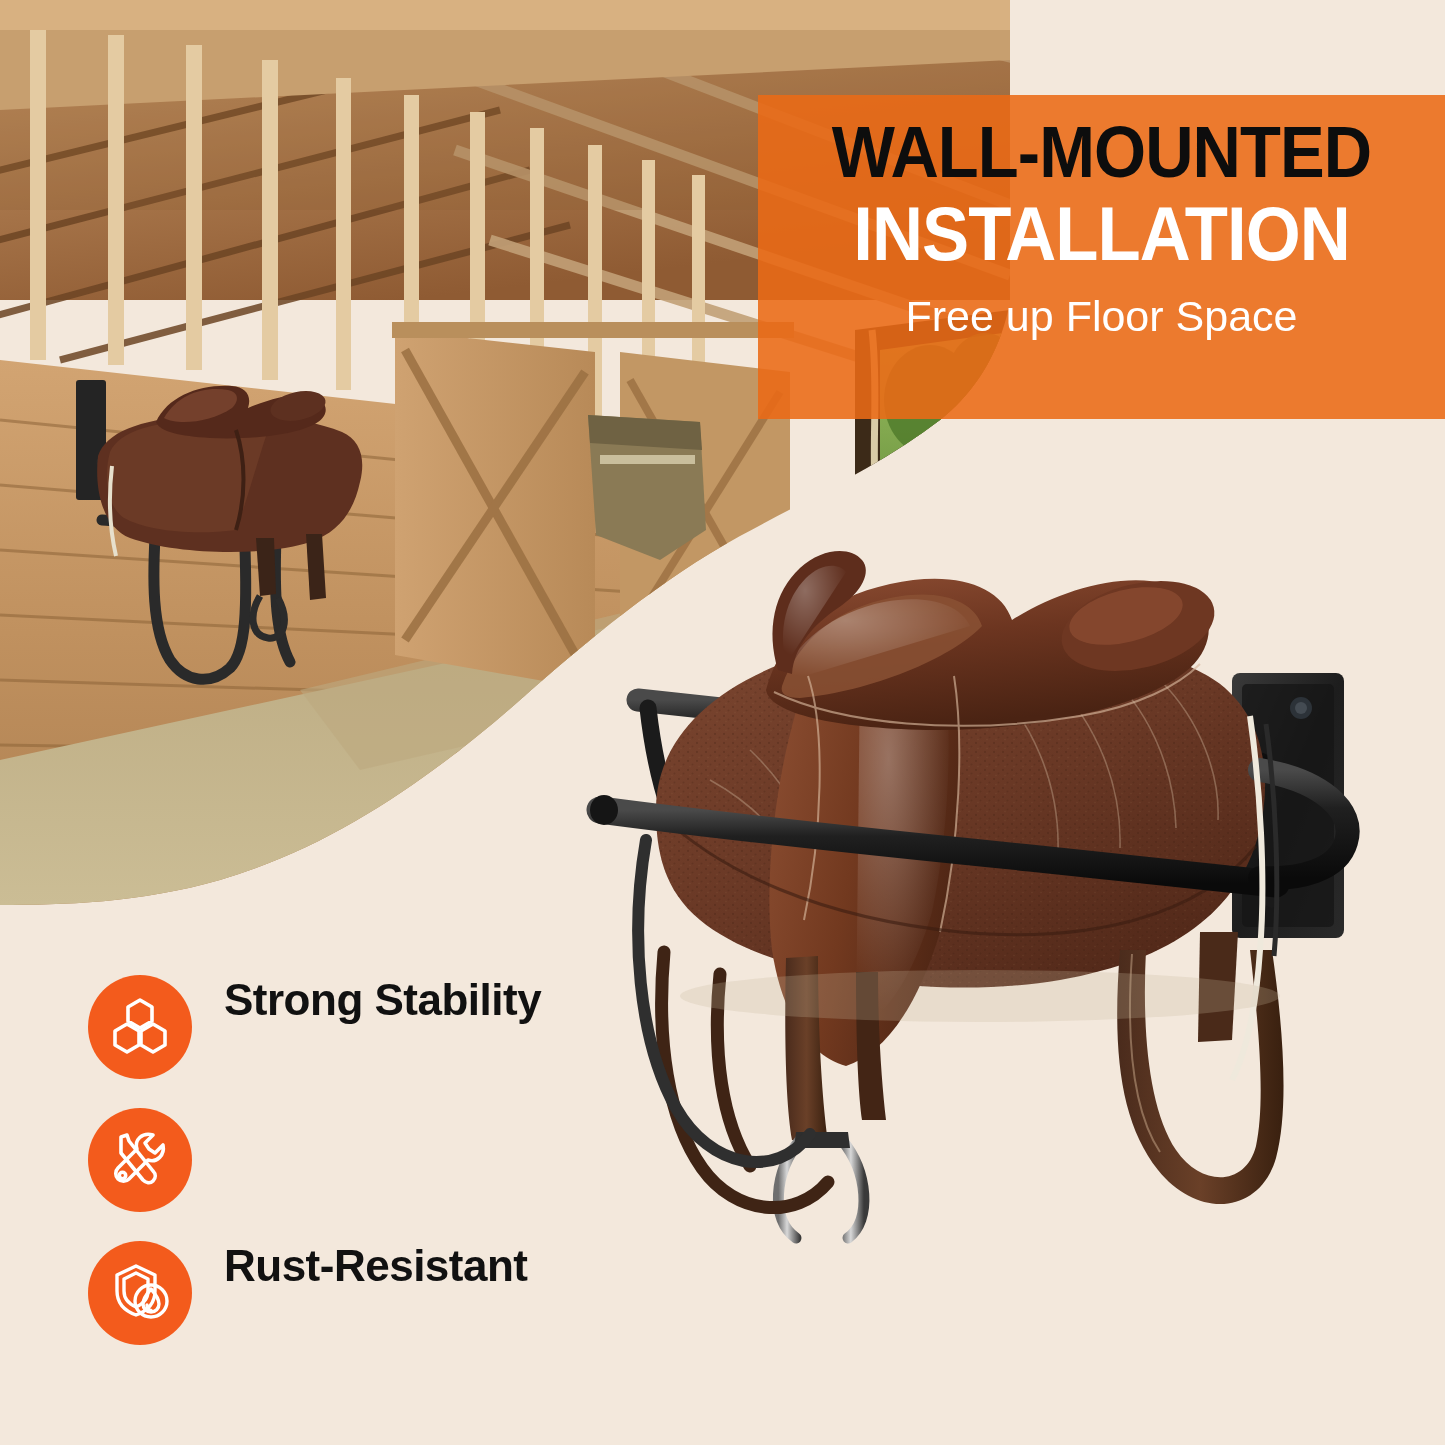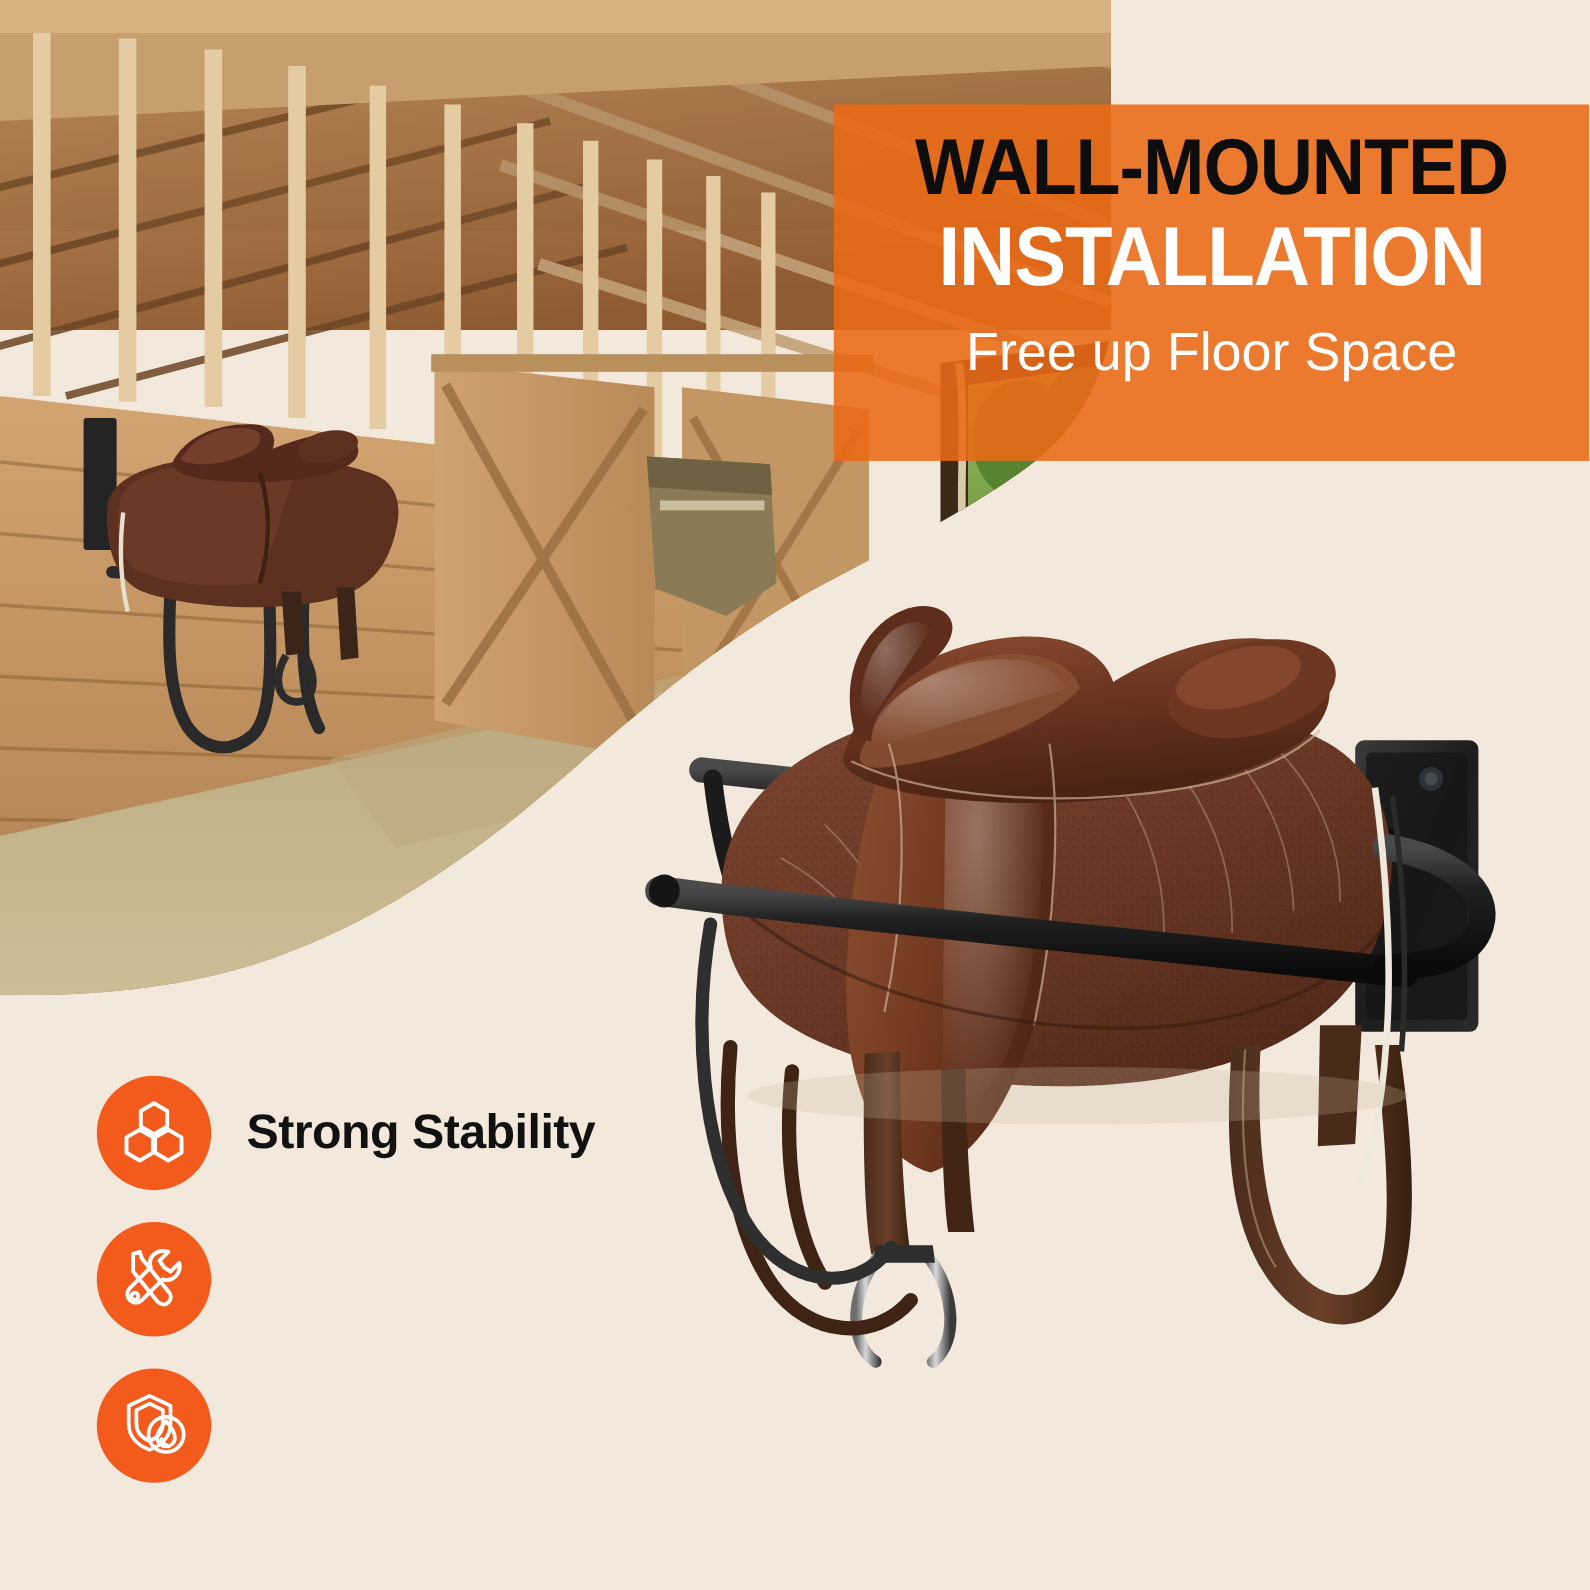--- a/index.html
+++ b/index.html
@@ -40,27 +40,27 @@
   }
   .banner-l2{
     font-family:"Liberation Sans", sans-serif;
     font-weight:bold;font-size:76px;line-height:1.05;
     letter-spacing:-1px;color:#ffffff;
     transform:scaleX(0.93);transform-origin:center;
     white-space:nowrap;margin-top:6px;
   }
   .banner-l3{
     font-family:"Liberation Sans", sans-serif;
-    font-weight:normal;font-size:49px;line-height:1.2;
+    font-weight:normal;font-size:43px;line-height:1.2;
     color:#ffffff;margin-top:18px;white-space:nowrap;
   }
 
   
   .features{position:absolute;left:88px;top:975px;z-index:7;}
-  .feature-row{display:flex;align-items:center;height:110px;margin-bottom:23px;}
+  .feature-row{display:flex;align-items:flex-start;height:110px;margin-bottom:23px;}
   .feature-badge{
     width:104px;height:104px;border-radius:50%;
     background:#F35B1C;flex:0 0 104px;
     display:flex;align-items:center;justify-content:center;
   }
   .feature-label{
     margin-left:32px;
     font-family:"Liberation Sans", sans-serif;
     font-weight:bold;font-size:44px;color:#111111;
     letter-spacing:-0.5px;white-space:nowrap;
@@ -417,17 +417,18 @@
         <span>
           <svg width="62" height="62" viewBox="0 0 62 62" fill="none" stroke="#ffffff" stroke-width="3.4" stroke-linecap="round" stroke-linejoin="round">
             <path d="M8,15 L27,6 L46,15 V31 C46,43 38,51 27,55 C16,51 8,43 8,31 Z"></path>
             <path d="M15,19 L27,13 L39,19 V31 C39,39 34,44 27,47 C20,44 15,39 15,31 Z"></path>
             <circle cx="42" cy="41" r="16"></circle>
             <path d="M42,29 C42,29 50,38 50,44 C50,48.5 46.4,52 42,52 C37.6,52 34,48.5 34,44 C34,38 42,29 42,29 Z"></path>
             <path d="M38,45 C38,48 39.6,50 42,50.5"></path>
           </svg>
         </span>
       </div>
+      <div class="feature-label">Rust-Resistant</div>
     </div>
 
   </div>
 
 </div>
 
 </body></html>

